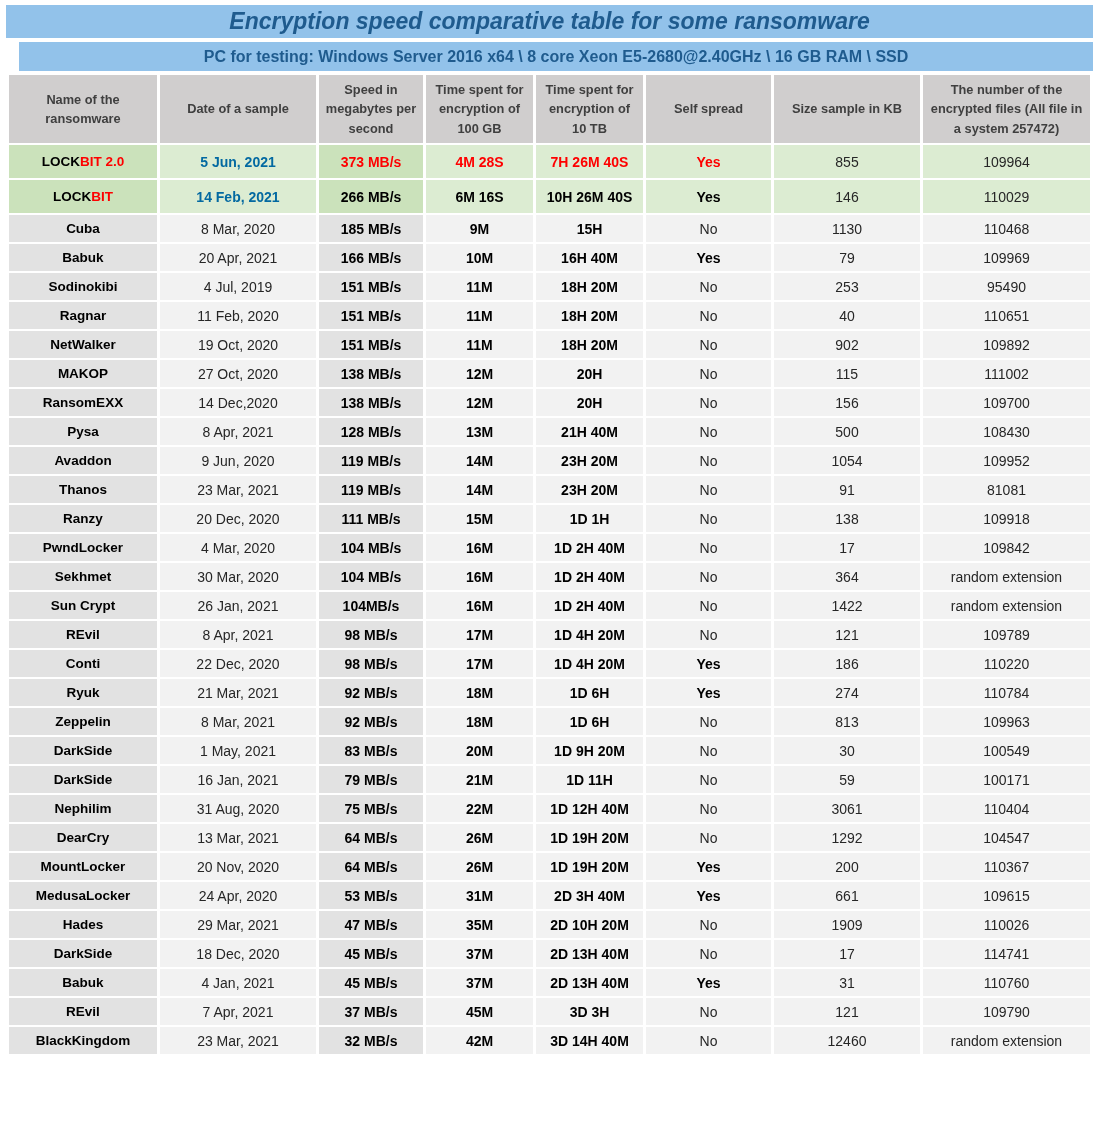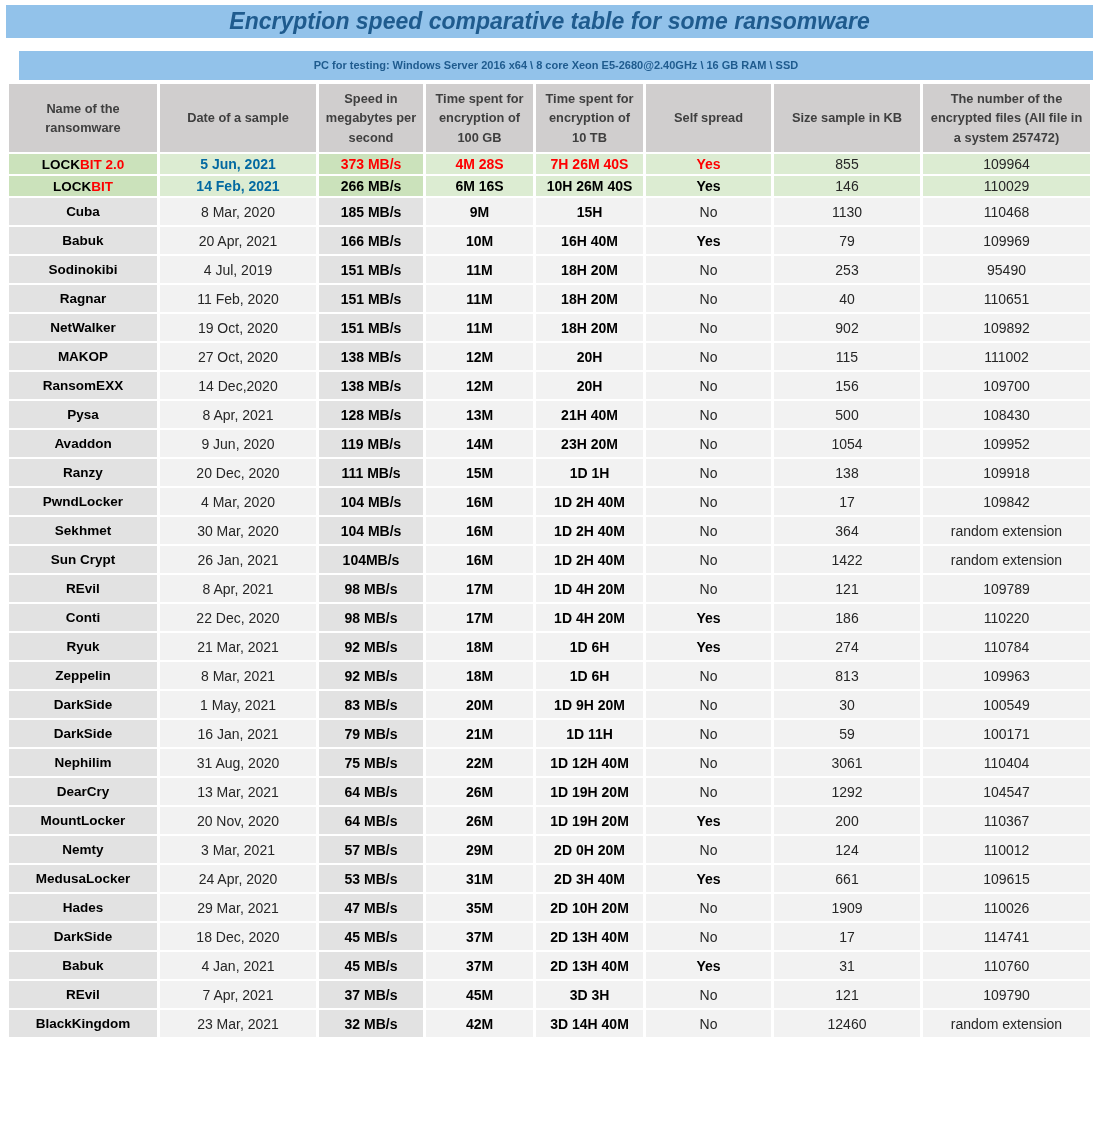--- a/index.html
+++ b/index.html
@@ -5,25 +5,25 @@
   * { box-sizing: border-box; }
   body { margin: 0; background: #ffffff; }
   .page {
     width: 1099px; height: 1125px; background: #fff;
     padding: 5px 6px; font-family: "Liberation Sans", sans-serif;
   }
   .titlebar {
     background: #92c2ea; color: #1f5b8e;
     font-weight: bold; font-style: italic;
     font-size: 23px; line-height: 33px; text-align: center;
-    margin-bottom: 13px;
+    margin-bottom: 4px;
   }
   .subtitlebar {
     background: #92c2ea; color: #1f5b8e;
-    font-weight: bold; font-size: 11px; line-height: 29px;
+    font-weight: bold; font-size: 16px; line-height: 29px;
     text-align: center; margin-bottom: 2px; margin-left: 13px;
   }
   table {
     width: 100%; table-layout: fixed;
     border-collapse: separate; border-spacing: 3px 2px;
   }
   col.c1 { width: 148px; } col.c2 { width: 156px; }
   col.c3 { width: 104px; } col.c4 { width: 107px; }
   col.c5 { width: 107px; } col.c6 { width: 125px; }
   col.c7 { width: 146px; }
@@ -35,21 +35,21 @@
   }
   td {
     text-align: center; vertical-align: middle;
     height: 27px; font-size: 14px; color: #262626;
     padding: 0 2px; overflow: hidden; white-space: nowrap;
   }
   td.dark  { background: #e2e2e2; }
   td.light { background: #f2f2f2; }
   tr.green td.dark  { background: #cbe2bb; }
   tr.green td.light { background: #dcecd2; }
-  tr.green td { height: 20px; }
+  tr.green td { height: 33px; }
   td.name { font-weight: bold; color: #000; font-size: 13.5px; }
   td.speed, td.t100, td.t10 { font-weight: bold; color: #000; }
   tr.green td.date { font-weight: bold; color: #0369a1; }
   td.spread.yes { font-weight: bold; color: #000; }
   tr.red td.speed, tr.red td.t100, tr.red td.t10, tr.red td.spread { color: #fe0000; }
   .accent { color: #fe0000; }
 </style>
 </head>
 <body>
 
@@ -184,20 +184,30 @@
           <td class="name dark"><span>Avaddon</span></td>
           <td class="date light">9 Jun, 2020</td>
           <td class="speed dark">119 MB/s</td>
           <td class="t100 light">14M</td>
           <td class="t10 light">23H 20M</td>
           <td class="spread light">No</td>
           <td class="size light">1054</td>
           <td class="files light">109952</td>
         </tr>
         <tr>
+          <td class="name dark"><span>Thanos</span></td>
+          <td class="date light">23 Mar, 2021</td>
+          <td class="speed dark">119 MB/s</td>
+          <td class="t100 light">14M</td>
+          <td class="t10 light">23H 20M</td>
+          <td class="spread light">No</td>
+          <td class="size light">91</td>
+          <td class="files light">81081</td>
+        </tr>
+        <tr>
           <td class="name dark"><span>Ranzy</span></td>
           <td class="date light">20 Dec, 2020</td>
           <td class="speed dark">111 MB/s</td>
           <td class="t100 light">15M</td>
           <td class="t10 light">1D 1H</td>
           <td class="spread light">No</td>
           <td class="size light">138</td>
           <td class="files light">109918</td>
         </tr>
         <tr>
@@ -314,30 +324,20 @@
           <td class="name dark"><span>MountLocker</span></td>
           <td class="date light">20 Nov, 2020</td>
           <td class="speed dark">64 MB/s</td>
           <td class="t100 light">26M</td>
           <td class="t10 light">1D 19H 20M</td>
           <td class="spread light yes">Yes</td>
           <td class="size light">200</td>
           <td class="files light">110367</td>
         </tr>
         <tr>
-          <td class="name dark"><span>Nemty</span></td>
-          <td class="date light">3 Mar, 2021</td>
-          <td class="speed dark">57 MB/s</td>
-          <td class="t100 light">29M</td>
-          <td class="t10 light">2D 0H 20M</td>
-          <td class="spread light">No</td>
-          <td class="size light">124</td>
-          <td class="files light">110012</td>
-        </tr>
-        <tr>
           <td class="name dark"><span>MedusaLocker</span></td>
           <td class="date light">24 Apr, 2020</td>
           <td class="speed dark">53 MB/s</td>
           <td class="t100 light">31M</td>
           <td class="t10 light">2D 3H 40M</td>
           <td class="spread light yes">Yes</td>
           <td class="size light">661</td>
           <td class="files light">109615</td>
         </tr>
         <tr>

